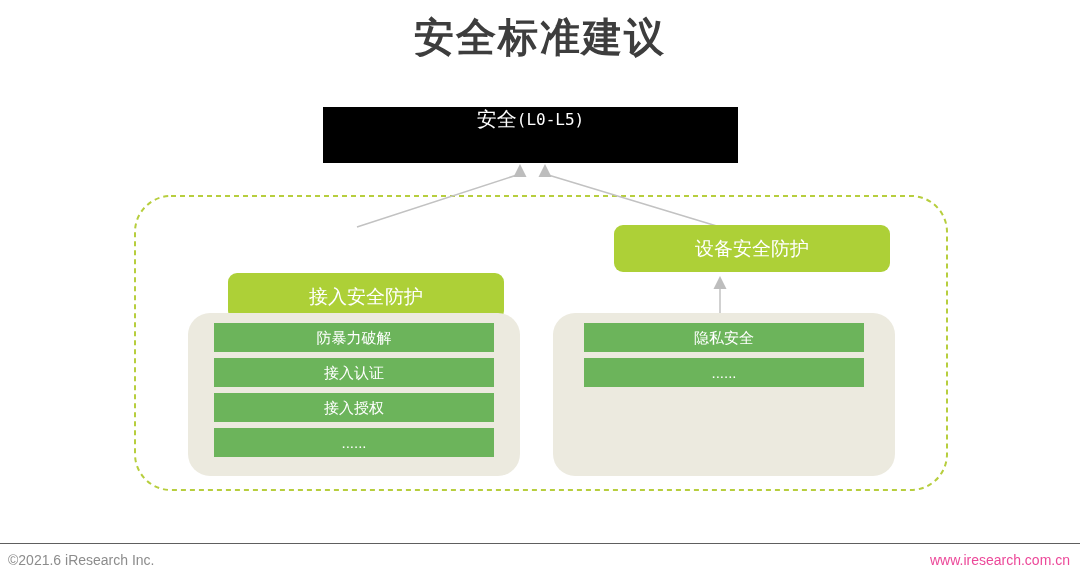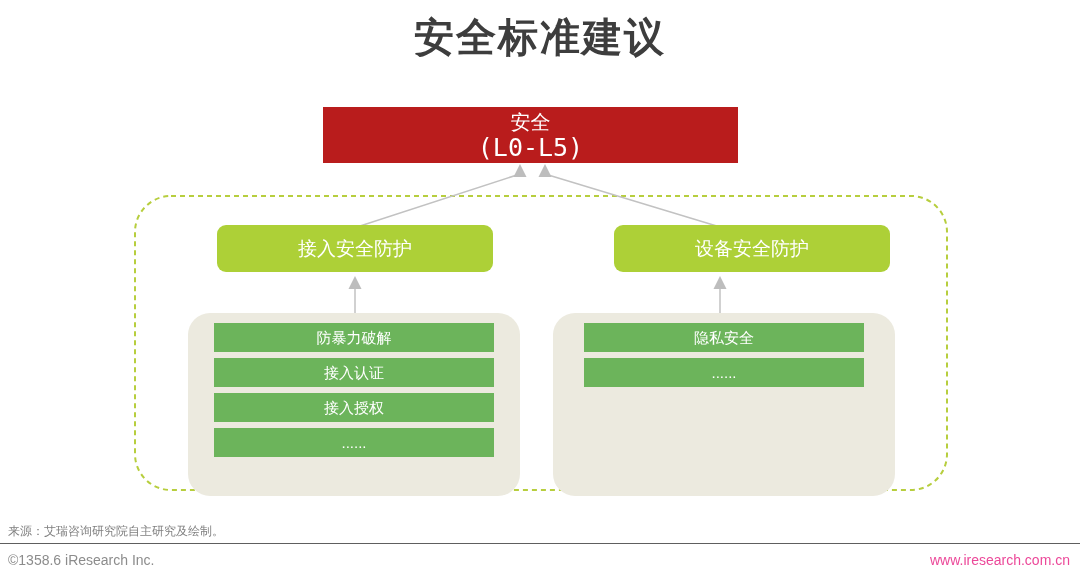--- a/index.html
+++ b/index.html
@@ -26,52 +26,52 @@
   .overlay {
     position: absolute;
     top: 0; left: 0;
     z-index: 1;
     pointer-events: none;
   }
   .root-box {
     position: absolute;
     left: 323px; top: 107px;
     width: 415px; height: 56px;
-    background: #b91c1c;
+    background: #000000;
     color: #ffffff;
     text-align: center;
     z-index: 2;
     display: flex;
-    flex-direction: column;
+    flex-direction: row;
     justify-content: center;
     line-height: 25px;
     font-size: 20px;
   }
   .root-sub {
     font-family: "DejaVu Sans Mono", monospace;
-    font-size: 25px;
+    font-size: 16px;
   }
   .branch-box {
     position: absolute;
     top: 225px;
     width: 276px; height: 47px;
     background: #add037;
     border-radius: 9px;
     color: #ffffff;
     text-align: center;
     line-height: 47px;
     font-size: 19px;
     z-index: 2;
   }
-  .branch-left  { left: 217px; }
+  .branch-left  { left: 228px; margin-top: 48px; }
   .branch-right { left: 614px; }
   .group {
     position: absolute;
     top: 313px;
-    height: 183px;
+    height: 163px;
     background: #eceadf;
     border-radius: 22px;
     z-index: 2;
     padding-top: 10px;
     box-sizing: border-box;
   }
   .group-left  { left: 188px; width: 332px; }
   .group-right { left: 553px; width: 342px; }
   .bar {
     width: 280px; height: 29px;
@@ -156,18 +156,17 @@
     <div class="bar">接入认证</div>
     <div class="bar">接入授权</div>
     <div class="bar">......</div>
   </div>
 
   <div class="group group-right">
     <div class="bar">隐私安全</div>
     <div class="bar">......</div>
   </div>
 
-  <div class="footer-source">来源：艾瑞咨询研究院自主研究及绘制。</div>
   <div class="footer-line"></div>
-  <div class="footer-copyright">©1358.6 iResearch Inc.</div>
+  <div class="footer-copyright">©2021.6 iResearch Inc.</div>
   <div class="footer-site">www.iresearch.com.cn</div>
 
 </div>
 
 </body></html>

